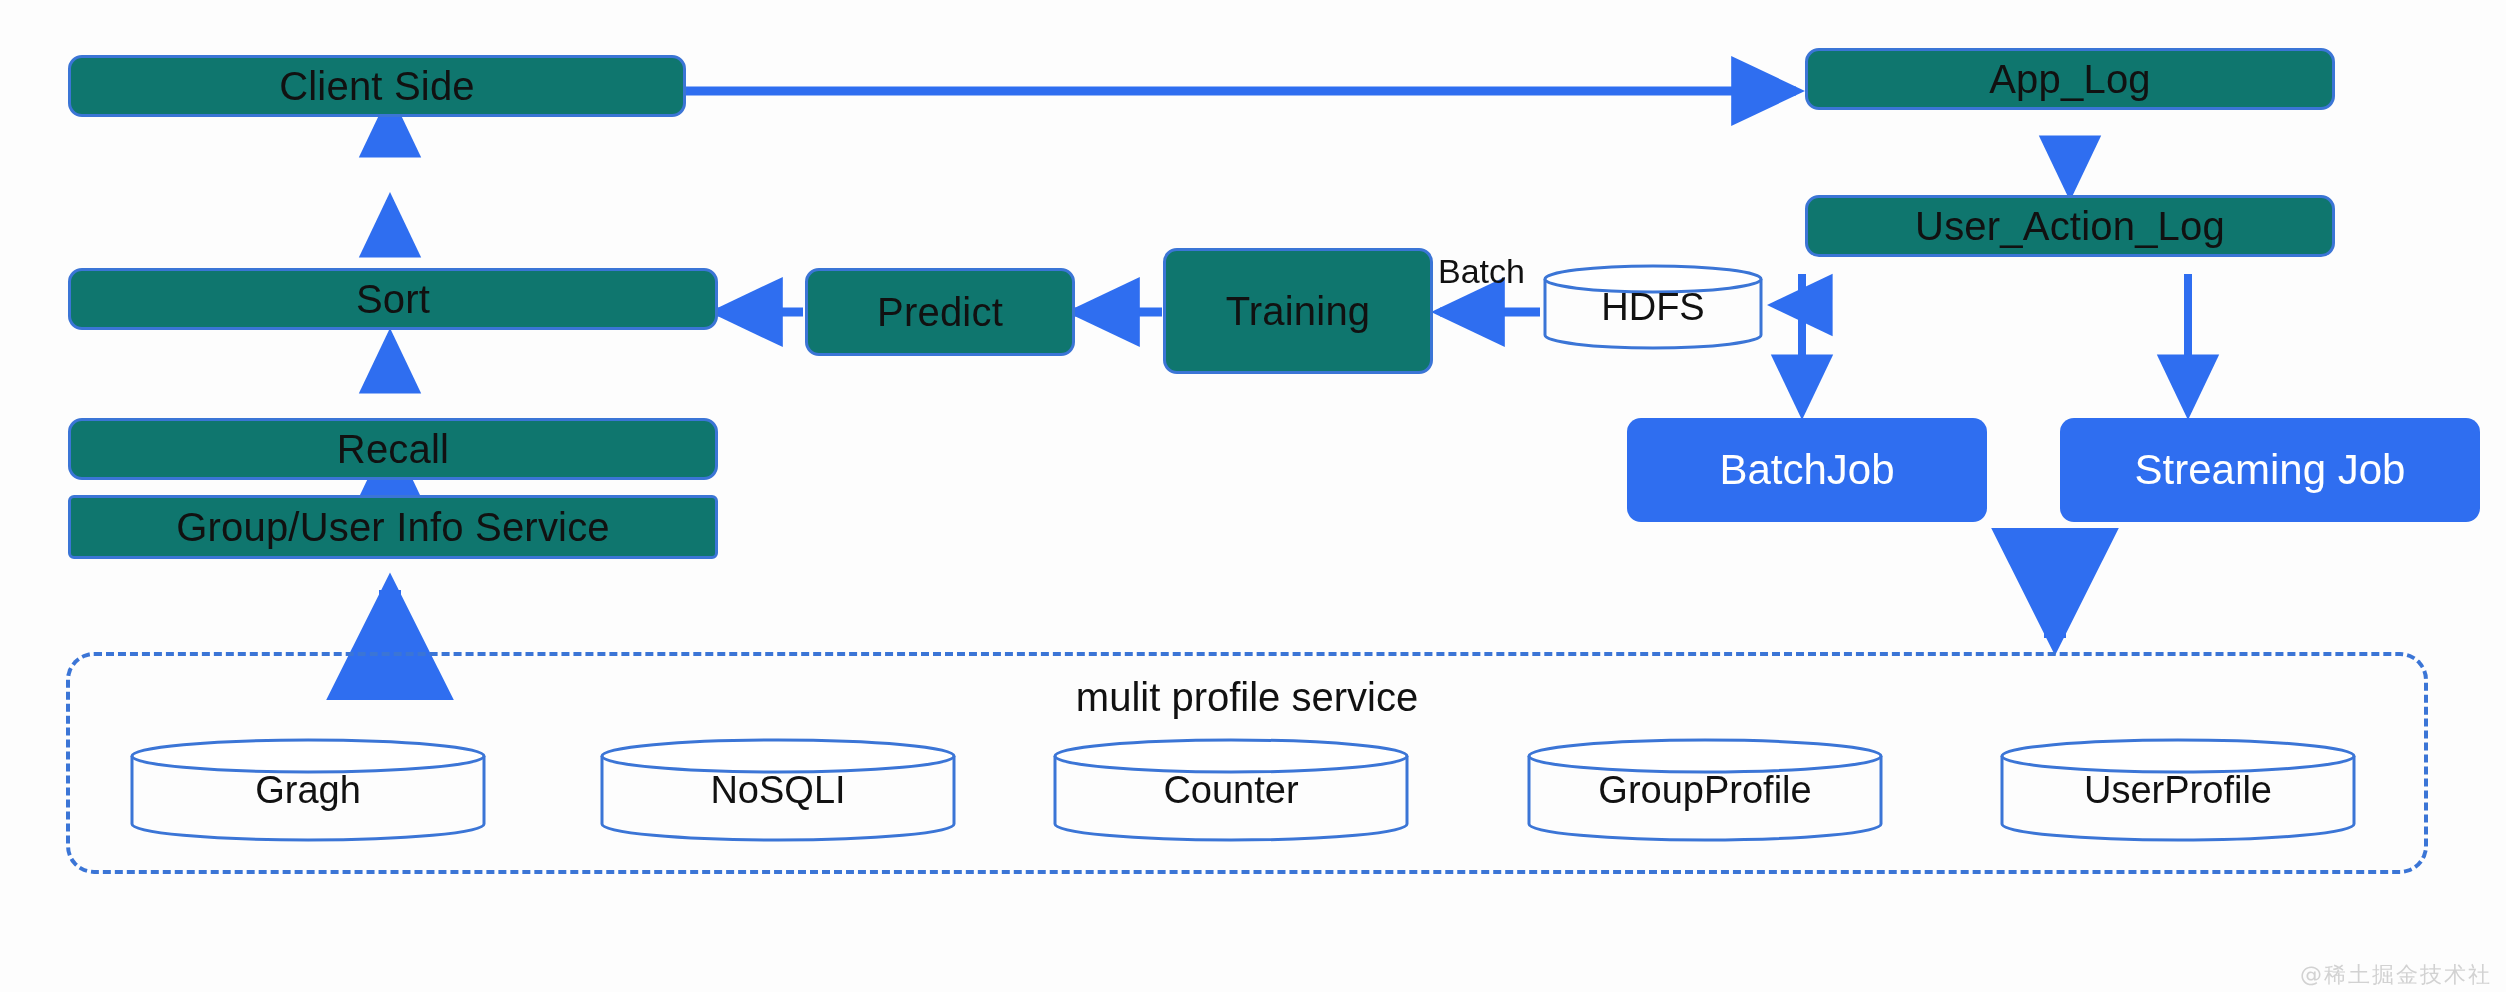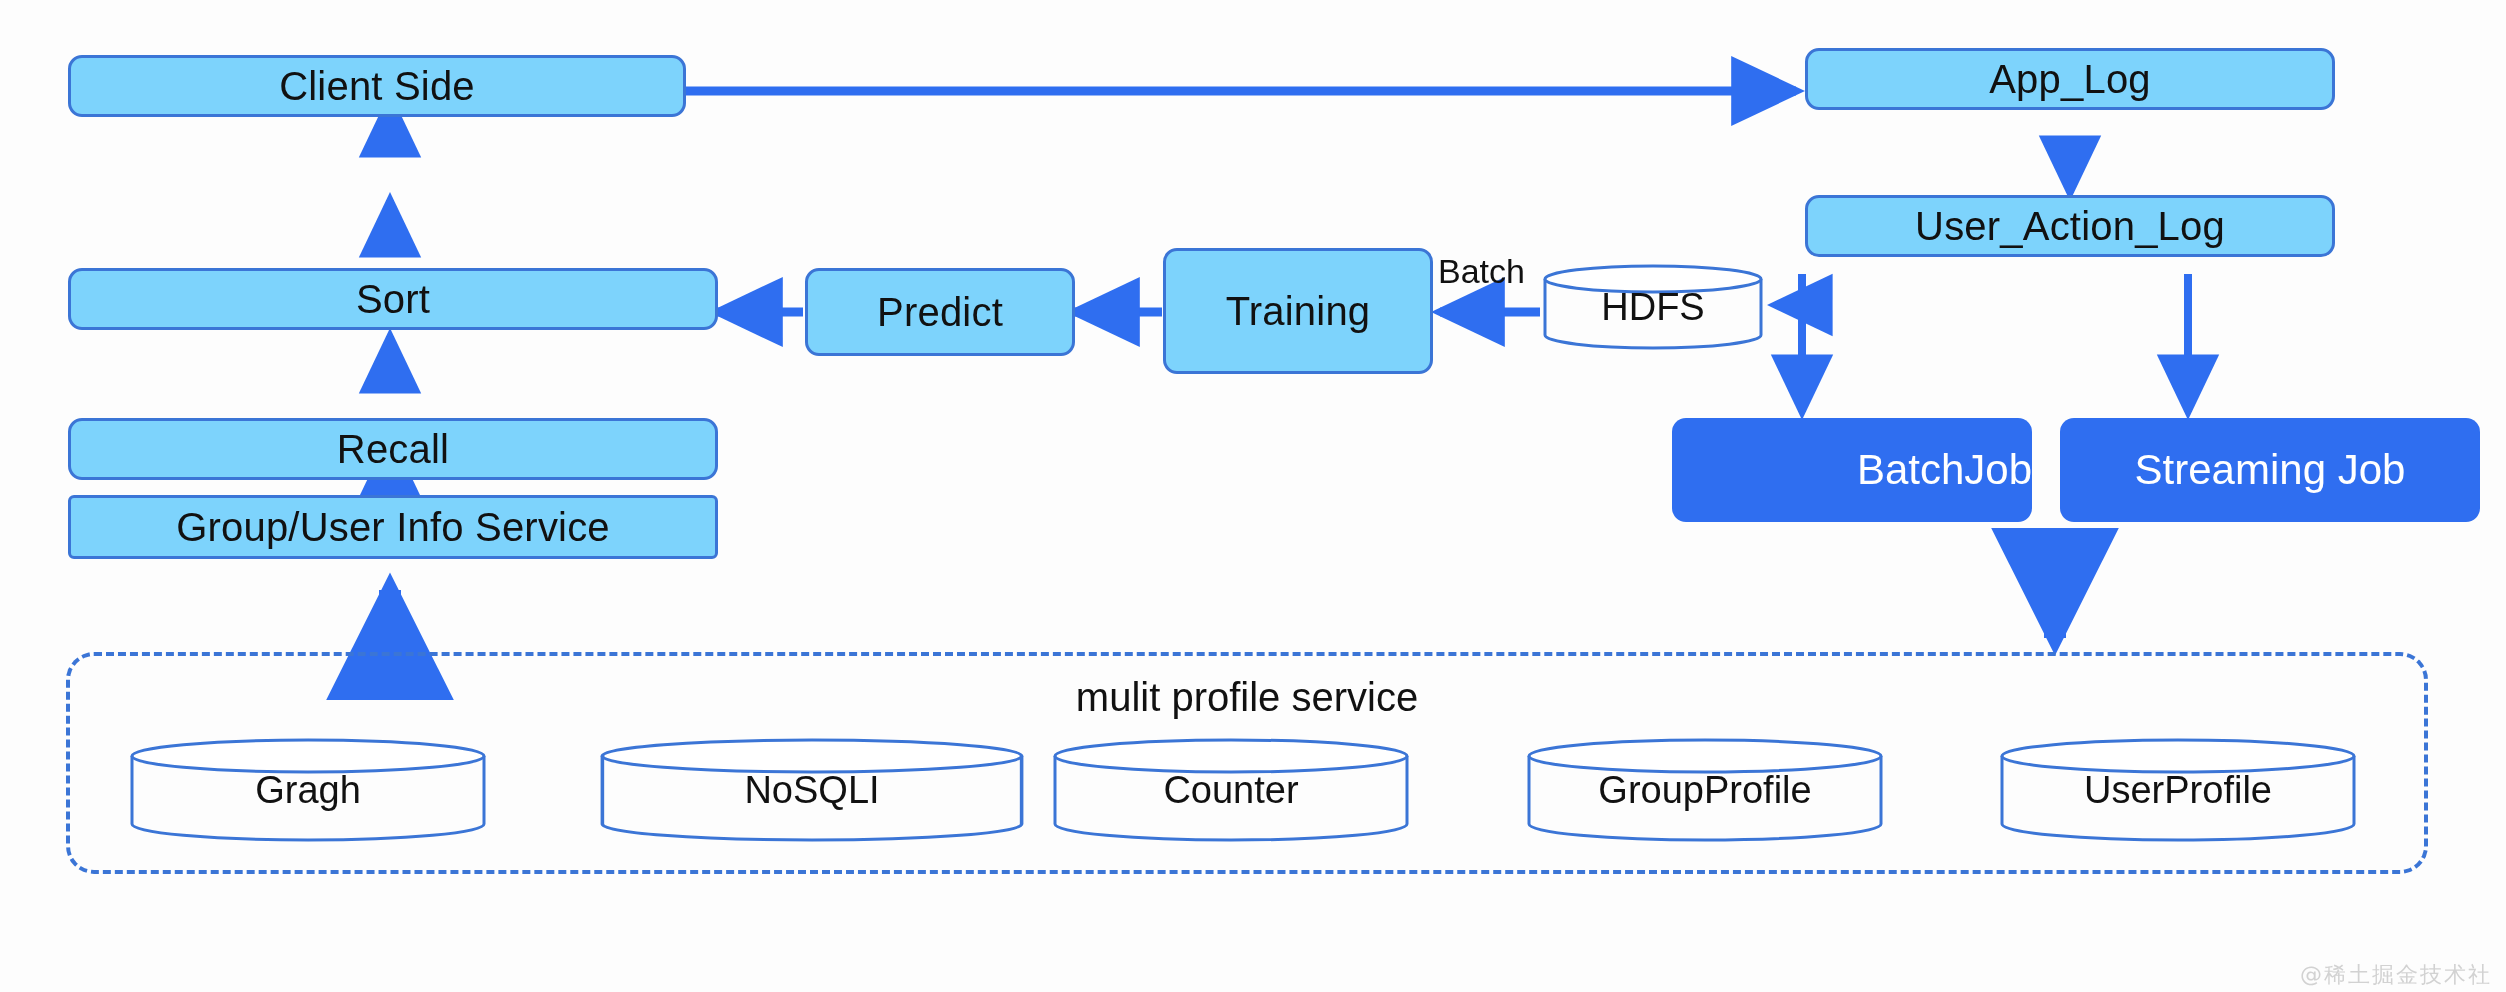--- a/index.html
+++ b/index.html
@@ -11,21 +11,21 @@
   }
   #canvas{position:absolute;left:0;top:0;width:2506px;height:992px;}
   svg#edges{position:absolute;left:0;top:0;width:2506px;height:992px;pointer-events:none;}
 
   .node{
     position:absolute;box-sizing:border-box;
     display:flex;align-items:center;justify-content:center;
     text-align:center;color:#111;
   }
   .rbox{
-    border:3px solid #3b75d6;border-radius:14px;background:#7dd3fc;
+    border:3px solid #3b75d6;border-radius:14px;background:#0f766e;
     font-size:40px;letter-spacing:0.2px;
   }
   .filled{
     background:#2f6ef0;border:none;border-radius:14px;color:#fff;
     font-size:42px;
   }
   .cyl{background:transparent;border:none;}
   .cyl .cyl-label{
     position:relative;z-index:3;font-size:38px;color:#111;
     width:100%;text-align:center;
@@ -131,21 +131,21 @@
   </div>
 
   <div class="node rbox" style="left:1805px;top:48px;width:530px;height:62px;">
     <span>App_Log</span>
   </div>
 
   <div class="node rbox" style="left:1805px;top:195px;width:530px;height:62px;">
     <span>User_Action_Log</span>
   </div>
 
-  <div class="node filled" style="left:1672px;top:418px;width:360px;height:104px;justify-content:flex-end;">
+  <div class="node filled" style="left:1627px;top:418px;width:360px;height:104px;">
     <span>BatchJob</span>
   </div>
 
   <div class="node filled" style="left:2060px;top:418px;width:420px;height:104px;">
     <span>Streaming Job</span>
   </div>
 
   <div class="group-panel" style="left:66px;top:652px;width:2362px;height:222px;"></div>
 
   <div class="group-title" style="left:66px;top:675px;width:2362px;">
@@ -155,21 +155,21 @@
   <div class="node cyl" style="left:130px;top:738px;width:356px;height:104px;">
     <svg class="cyl-svg" viewBox="0 0 356 104" preserveAspectRatio="none">
       <path d="M2,18 L2,86" stroke="#3b75d6" stroke-width="3" fill="none"></path>
       <path d="M354,18 L354,86" stroke="#3b75d6" stroke-width="3" fill="none"></path>
       <ellipse cx="178" cy="18" rx="176" ry="16" fill="#fff" stroke="#3b75d6" stroke-width="3"></ellipse>
       <path d="M2,86 A176,16 0 0 0 354,86" fill="none" stroke="#3b75d6" stroke-width="3"></path>
     </svg>
     <span class="cyl-label">Gragh</span>
   </div>
 
-  <div class="node cyl" style="left:600px;top:738px;width:424px;height:104px;">
+  <div class="node cyl" style="left:600px;top:738px;width:356px;height:104px;">
     <svg class="cyl-svg" viewBox="0 0 356 104" preserveAspectRatio="none">
       <path d="M2,18 L2,86" stroke="#3b75d6" stroke-width="3" fill="none"></path>
       <path d="M354,18 L354,86" stroke="#3b75d6" stroke-width="3" fill="none"></path>
       <ellipse cx="178" cy="18" rx="176" ry="16" fill="#fff" stroke="#3b75d6" stroke-width="3"></ellipse>
       <path d="M2,86 A176,16 0 0 0 354,86" fill="none" stroke="#3b75d6" stroke-width="3"></path>
     </svg>
     <span class="cyl-label">NoSQLI</span>
   </div>
 
   <div class="node cyl" style="left:1053px;top:738px;width:356px;height:104px;">

